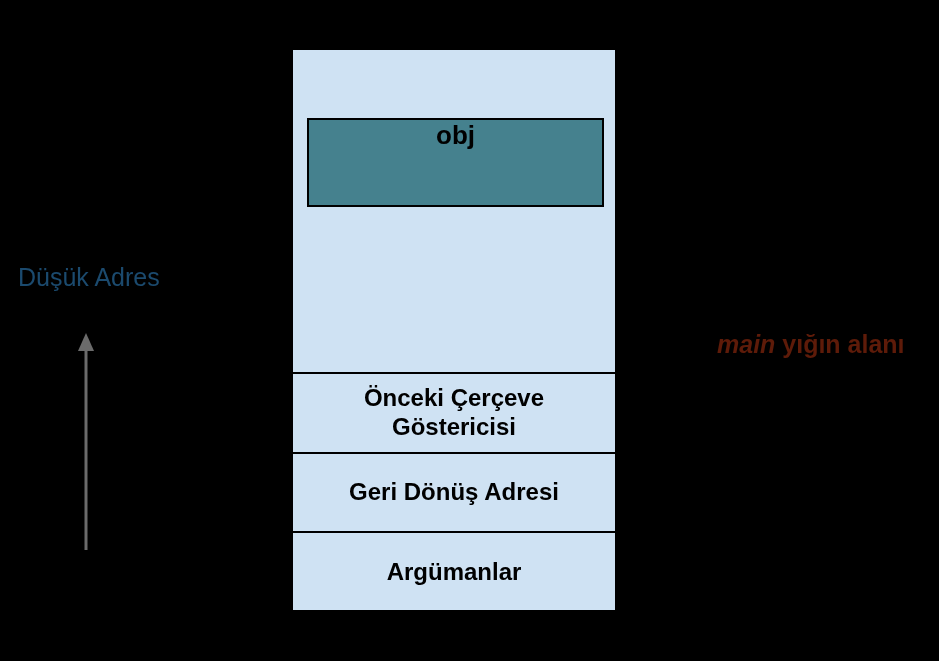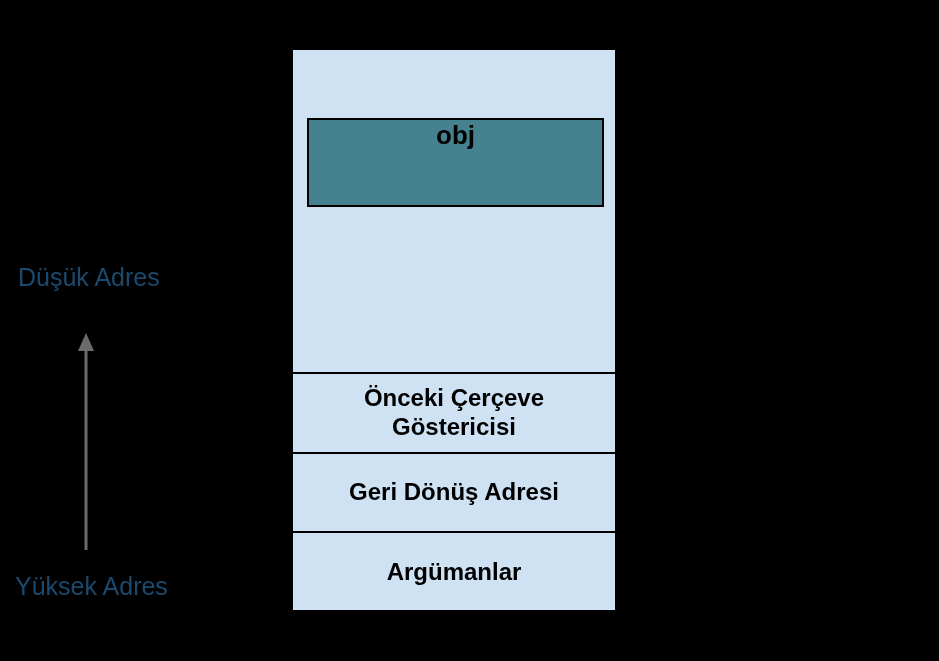--- a/index.html
+++ b/index.html
@@ -99,33 +99,35 @@
 
 <div class="canvas">
 
   <div class="addr-label addr-low">Düşük Adres</div>
 
   <svg class="arrow-svg" width="26" height="221" viewBox="0 0 26 221">
     <line x1="13" y1="18" x2="13" y2="219" stroke="currentColor" stroke-width="3"></line>
     <polygon points="13,2 5,20 21,20" fill="currentColor"></polygon>
   </svg>
 
-  <div class="addr-label addr-high">Yüksek Adres</div>
 
   <div class="stack">
     <div class="top-section">
       <div class="obj-box">
         <span>obj</span>
       </div>
     </div>
     <div class="frame frame-1">
       <span>Önceki Çerçeve Göstericisi</span>
     </div>
     <div class="frame frame-2">
       <span>Geri Dönüş Adresi</span>
     </div>
     <div class="frame frame-3">
       <span>Argümanlar</span>
     </div>
   </div>
 
+  <div class="annotation">
+    <span class="it">main</span><span> yığın alanı</span>
+  </div>
 
 </div>
 
 </body></html>

